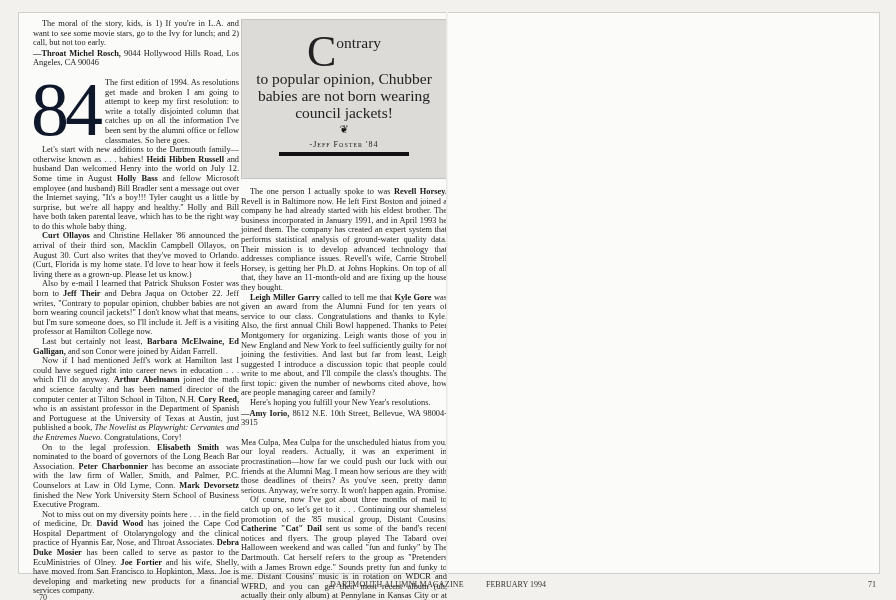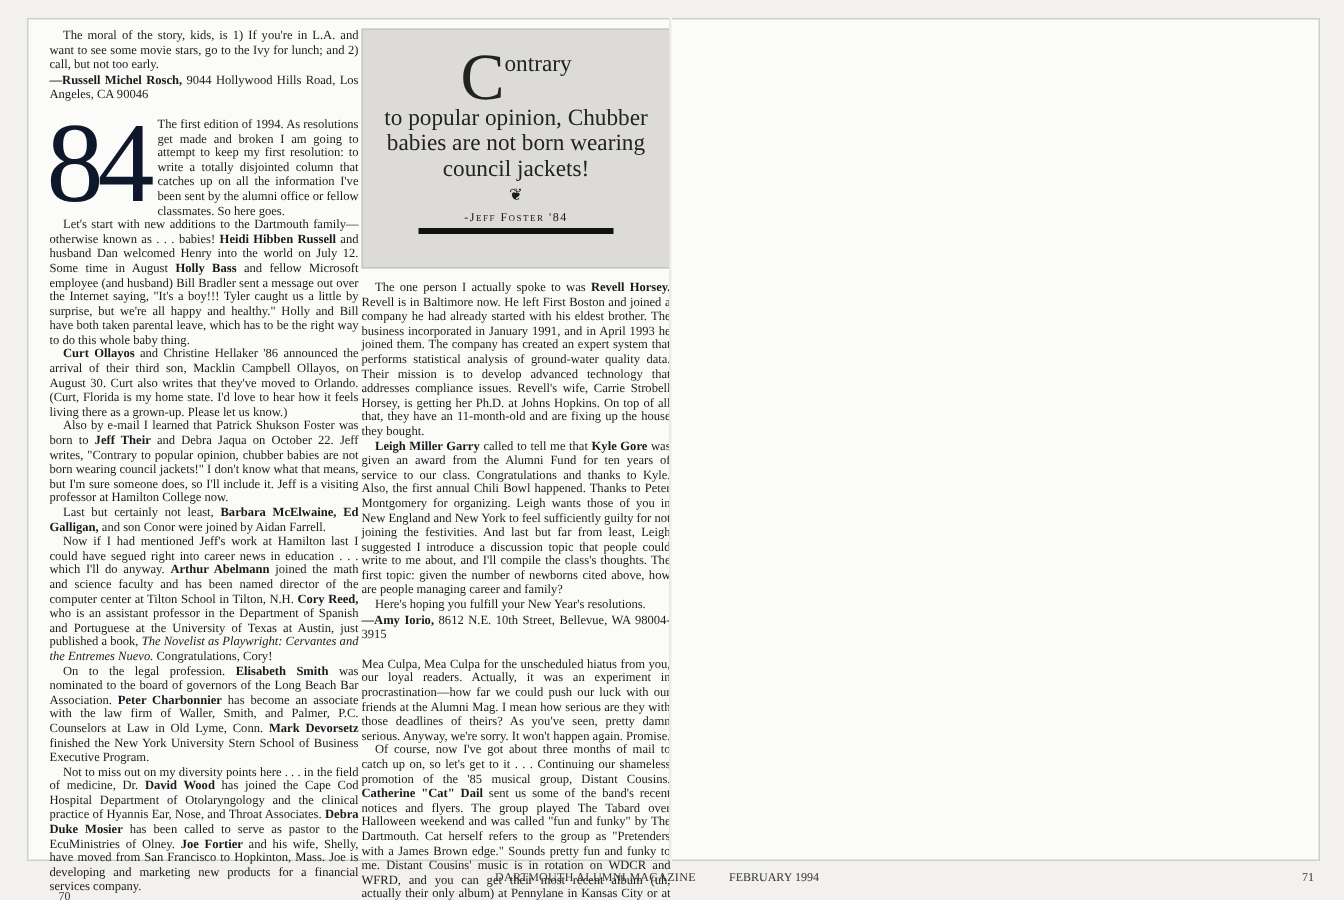--- a/index.html
+++ b/index.html
@@ -34,21 +34,21 @@
     .folio.r-num { left: 868px; }
   </style>
 </head>
 <body>
 
 <div class="spread">
   <div class="page left">
 
     <div class="col c1">
       <p><span>The moral of the story, kids, is 1) If you're in L.A. and want to see some movie stars, go to the Ivy for lunch; and 2) call, but not too early.</span></p>
-      <p class="sig"><b>—Russell Michel Rosch,</b><span> 9044 Hollywood Hills Road, Los Angeles, CA 90046</span></p>
+      <p class="sig"><b>—Throat Michel Rosch,</b><span> 9044 Hollywood Hills Road, Los Angeles, CA 90046</span></p>
       <div class="classblock">
         <span class="bignum">84</span>
         <p class="noindent"><span>The first edition of 1994. As resolutions get made and broken I am going to attempt to keep my first resolution: to write a totally disjointed column that catches up on all the information I've been sent by the alumni office or fellow classmates. So here goes.</span></p>
       </div>
       <p><span>Let's start with new additions to the Dartmouth family—otherwise known as . . . babies! </span><b>Heidi Hibben Russell</b><span> and husband Dan welcomed Henry into the world on July 12. Some time in August </span><b>Holly Bass</b><span> and fellow Microsoft employee (and husband) Bill Bradler sent a message out over the Internet saying, "It's a boy!!! Tyler caught us a little by surprise, but we're all happy and healthy." Holly and Bill have both taken parental leave, which has to be the right way to do this whole baby thing.</span></p>
       <p><b>Curt Ollayos</b><span> and Christine Hellaker '86 announced the arrival of their third son, Macklin Campbell Ollayos, on August 30. Curt also writes that they've moved to Orlando. (Curt, Florida is my home state. I'd love to hear how it feels living there as a grown-up. Please let us know.)</span></p>
       <p><span>Also by e-mail I learned that Patrick Shukson Foster was born to </span><b>Jeff Their</b><span> and Debra Jaqua on October 22. Jeff writes, "Contrary to popular opinion, chubber babies are not born wearing council jackets!" I don't know what that means, but I'm sure someone does, so I'll include it. Jeff is a visiting professor at Hamilton College now.</span></p>
       <p><span>Last but certainly not least, </span><b>Barbara McElwaine, Ed Galligan,</b><span> and son Conor were joined by Aidan Farrell.</span></p>
       <p><span>Now if I had mentioned Jeff's work at Hamilton last I could have segued right into career news in education . . . which I'll do anyway. </span><b>Arthur Abelmann</b><span> joined the math and science faculty and has been named director of the computer center at Tilton School in Tilton, N.H. </span><b>Cory Reed,</b><span> who is an assistant professor in the Department of Spanish and Portuguese at the University of Texas at Austin, just published a book, </span><i>The Novelist as Playwright: Cervantes and the Entremes Nuevo.</i><span> Congratulations, Cory!</span></p>
       <p><span>On to the legal profession. </span><b>Elisabeth Smith</b><span> was nominated to the board of governors of the Long Beach Bar Association. </span><b>Peter Charbonnier</b><span> has become an associate with the law firm of Waller, Smith, and Palmer, P.C. Counselors at Law in Old Lyme, Conn. </span><b>Mark Devorsetz</b><span> finished the New York University Stern School of Business Executive Program.</span></p>

